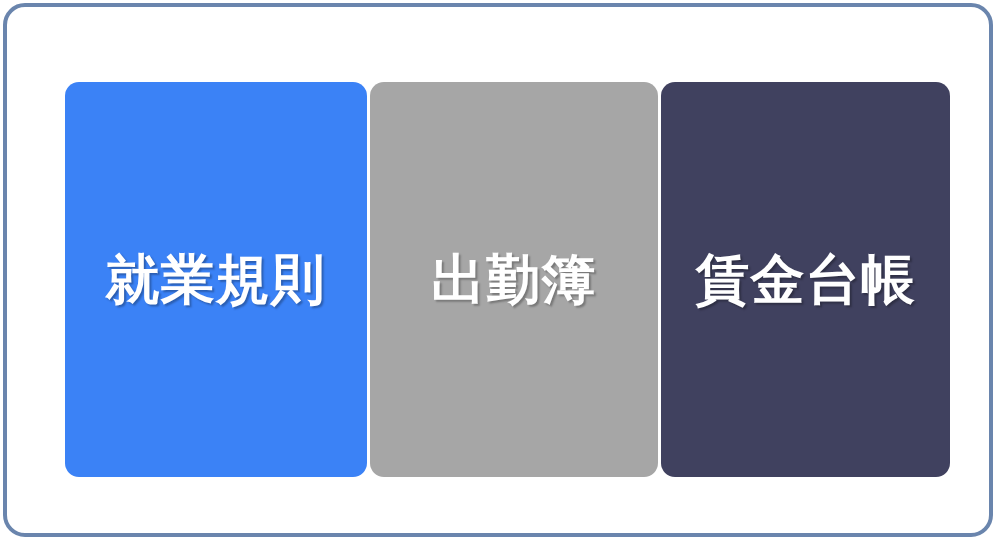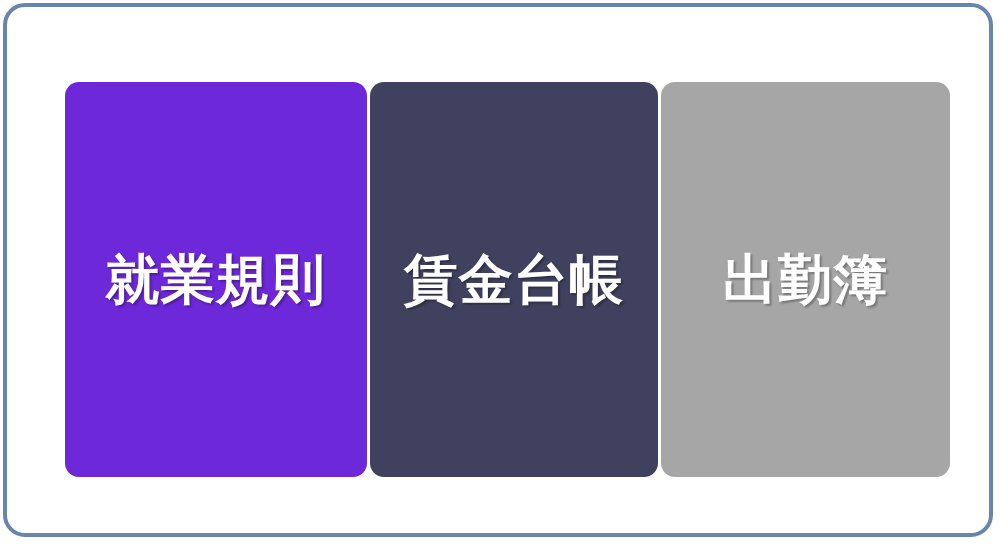--- a/index.html
+++ b/index.html
@@ -44,21 +44,21 @@
     position: relative;
     display: flex;
     align-items: center;
     justify-content: center;
     border-radius: 14px;
     box-sizing: border-box;
   }
 
   .card--a {
     width: 307px;
-    background: #6d28d9;
+    background: #3b82f6;
   }
   .card--b {
     width: 294px;
     margin-left: 3px;
     background: #a6a6a6;
   }
   .card--c {
     width: 294px;
     margin-left: 3px;
     background: #40415f;
@@ -80,22 +80,22 @@
 <body>
 
 <div class="frame">
 
   <div class="cards">
 
     <div class="card card--a">
       <span class="card-label">就業規則</span>
     </div>
 
+    <div class="card card--b">
+      <span class="card-label">出勤簿</span>
+    </div>
+
     <div class="card card--c">
       <span class="card-label">賃金台帳</span>
-    </div>
-
-    <div class="card card--b">
-      <span class="card-label">出勤簿</span>
     </div>
 
   </div>
 </div>
 
 </body></html>

